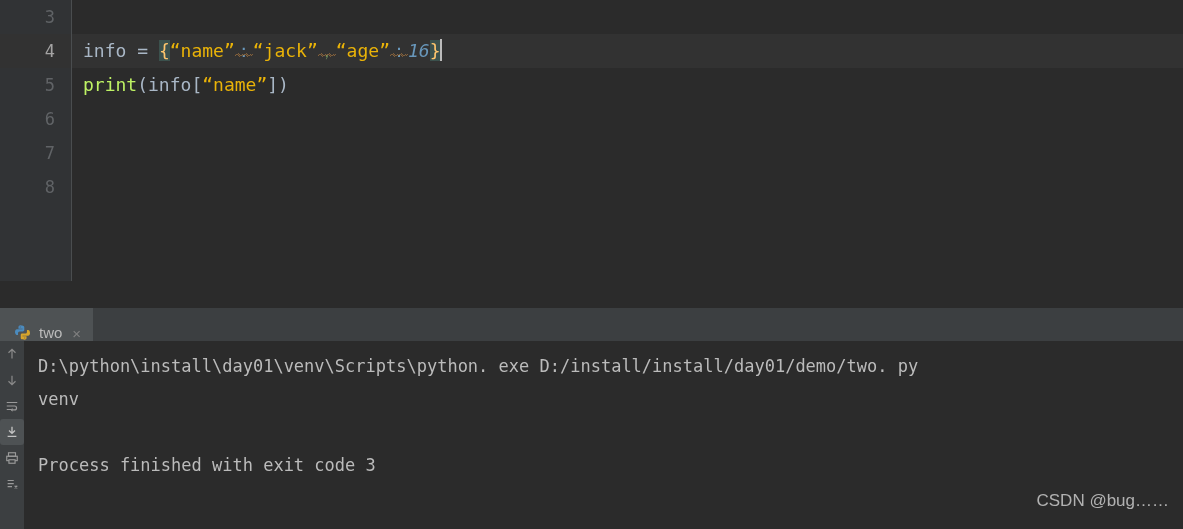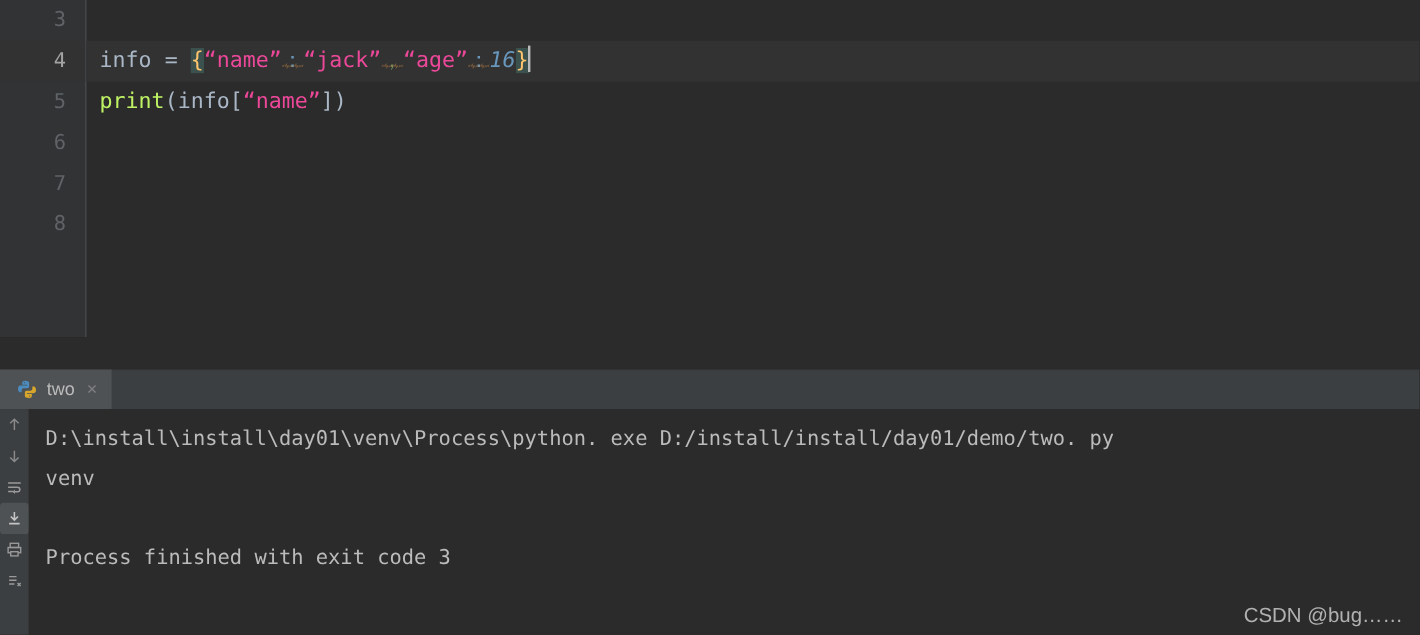--- a/index.html
+++ b/index.html
@@ -18,21 +18,21 @@
   .gutter .ln{height:34px;line-height:34px;text-align:right;padding-right:16px;
               color:#606366;font-size:17px;font-family:"DejaVu Sans Mono",monospace;}
   .gutter .ln.cur{color:#a4a3a3;background:#323232;}
   .code{position:absolute;left:72px;top:0;right:0;height:281px;}
   .cline{height:34px;line-height:34px;padding-left:11px;white-space:pre;
          font-size:18px;font-family:"DejaVu Sans Mono",monospace;color:#a9b7c6;}
   .cline.cur{background:#323232;}
   .kw-ident{color:#a9b7c6;text-align:center;}
   .op{color:#a9b7c6;}
   .builtin{color:#bef264;}
-  .str{color:#ec4899;}
+  .str{color:#eab308;}
   .num{color:#6897bb;font-style:italic;}
   .brace-hl{color:#ffc66d;background:#3b514d;}
   .bad-punct{color:#6897bb;position:relative;}
   .bad-punct2{color:#6a8759;position:relative;}
   .squig{position:relative;}
   .squig::after{
     content:"";position:absolute;left:0;right:0;bottom:4px;height:4px;
     background-image:
       radial-gradient(circle at 2px 4px, transparent 2px, #bc8040 2.2px, transparent 3px),
       radial-gradient(circle at 6px 0px, transparent 2px, #bc8040 2.2px, transparent 3px);
@@ -40,38 +40,38 @@
   }
   .caret{display:inline-block;width:2px;height:22px;background:#bbbbbb;
          vertical-align:-4px;margin-left:-1px;}
 
   
   .strip{position:absolute;left:0;top:281px;width:1183px;height:27px;background:#2b2b2b;}
 
   
   .runwin{position:absolute;left:0;top:308px;width:1183px;height:221px;background:#2b2b2b;}
   .tabbar{position:absolute;left:0;top:0;width:1183px;height:33px;background:#3c3f41;}
-  .tab{position:absolute;left:0;top:0;height:33px;display:flex;align-items:center;
+  .tab{position:absolute;left:0;top:0;height:33px;display:flex;align-items:flex-end;
        padding:0 12px 0 14px;background:#4e5254;box-sizing:border-box;gap:8px;}
   .tab .pyicon{width:17px;height:17px;position:relative;display:inline-block;}
   .tab .tlabel{color:#bbbbbb;font-size:15px;font-family:"Liberation Sans",sans-serif;}
   .tab .tclose{color:#808080;font-size:15px;font-family:"Liberation Sans",sans-serif;
                line-height:1;margin-left:2px;}
 
   .sidebar{position:absolute;left:0;top:33px;width:24px;height:188px;background:#3c3f41;}
   .sbtn{width:24px;height:26px;display:flex;align-items:center;justify-content:center;}
   .sbtn.sel{background:#4e5254;border-radius:3px;}
 
   .console{position:absolute;left:24px;top:33px;right:0;height:188px;background:#2b2b2b;
            padding:9px 0 0 14px;box-sizing:border-box;}
   .oline{height:33px;line-height:33px;white-space:pre;font-size:17px;
          font-family:"DejaVu Sans Mono",monospace;color:#bbbbbb;}
   .oline.blank{height:33px;}
 
-  .watermark{position:absolute;right:14px;bottom:6px;color:#c9c9c9;font-size:17px;
+  .watermark{position:absolute;right:14px;bottom:18px;color:#c9c9c9;font-size:17px;
              font-family:"Liberation Sans",sans-serif;opacity:.85;text-align:center;}
 </style>
 </head>
 <body>
 
 <div class="app">
 
   <div class="editor">
 
     <div class="gutter">
@@ -146,21 +146,21 @@
       </div>
       <div class="sbtn">
         <svg width="14" height="14" viewBox="0 0 16 16">
           <path fill="none" stroke="#9a9a9a" stroke-width="1.3" d="M3 4h7M3 7.5h7M3 11h5"></path>
           <path fill="none" stroke="#9a9a9a" stroke-width="1.3" d="M11 10l3 3M14 10l-3 3"></path>
         </svg>
       </div>
     </div>
 
     <div class="console">
-      <div class="oline">D:\install\install\day01\venv\Process\python. exe D:/install/install/day01/demo/two. py</div>
+      <div class="oline">D:\python\install\day01\venv\Scripts\python. exe D:/install/install/day01/demo/two. py</div>
       <div class="oline">venv</div>
       <div class="oline blank"></div>
       <div class="oline">Process finished with exit code 3</div>
     </div>
   </div>
 
   <div class="watermark">CSDN @bug……</div>
 </div>
 
 </body></html>

